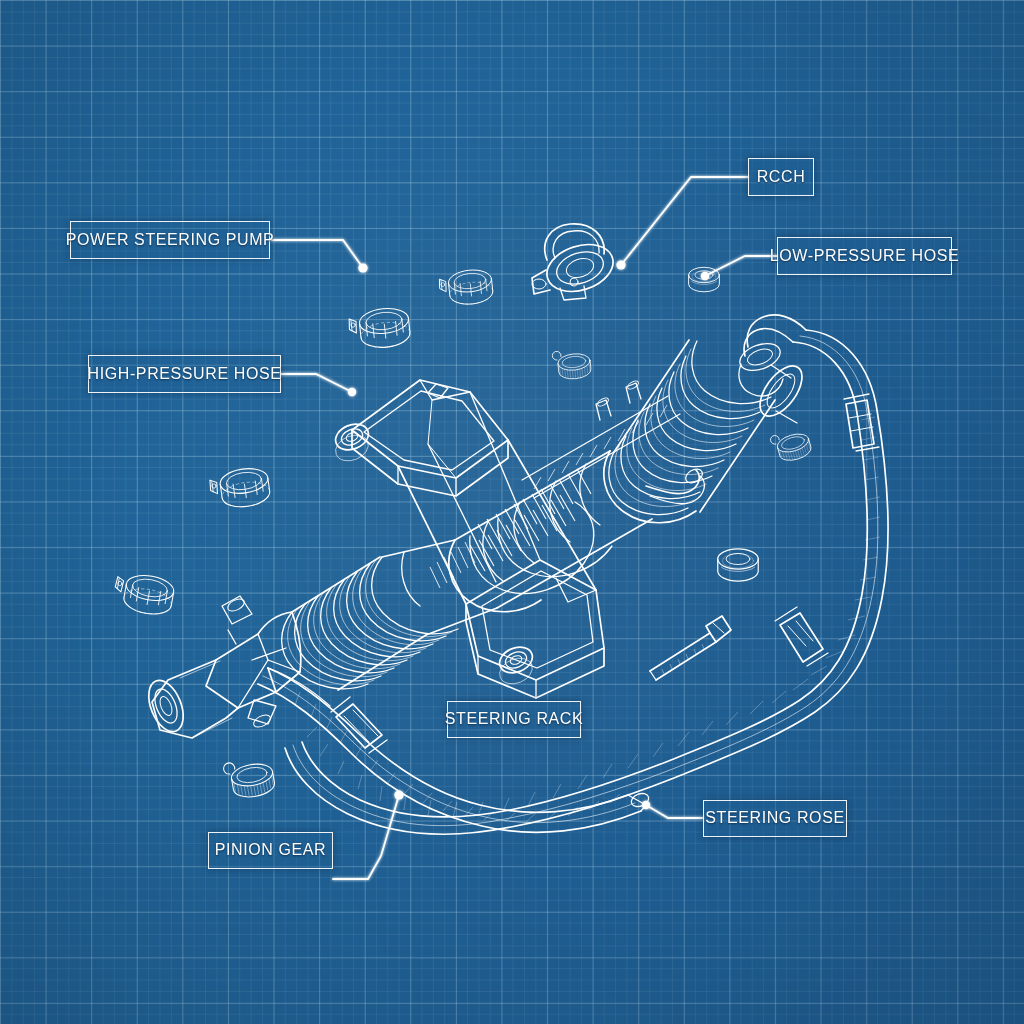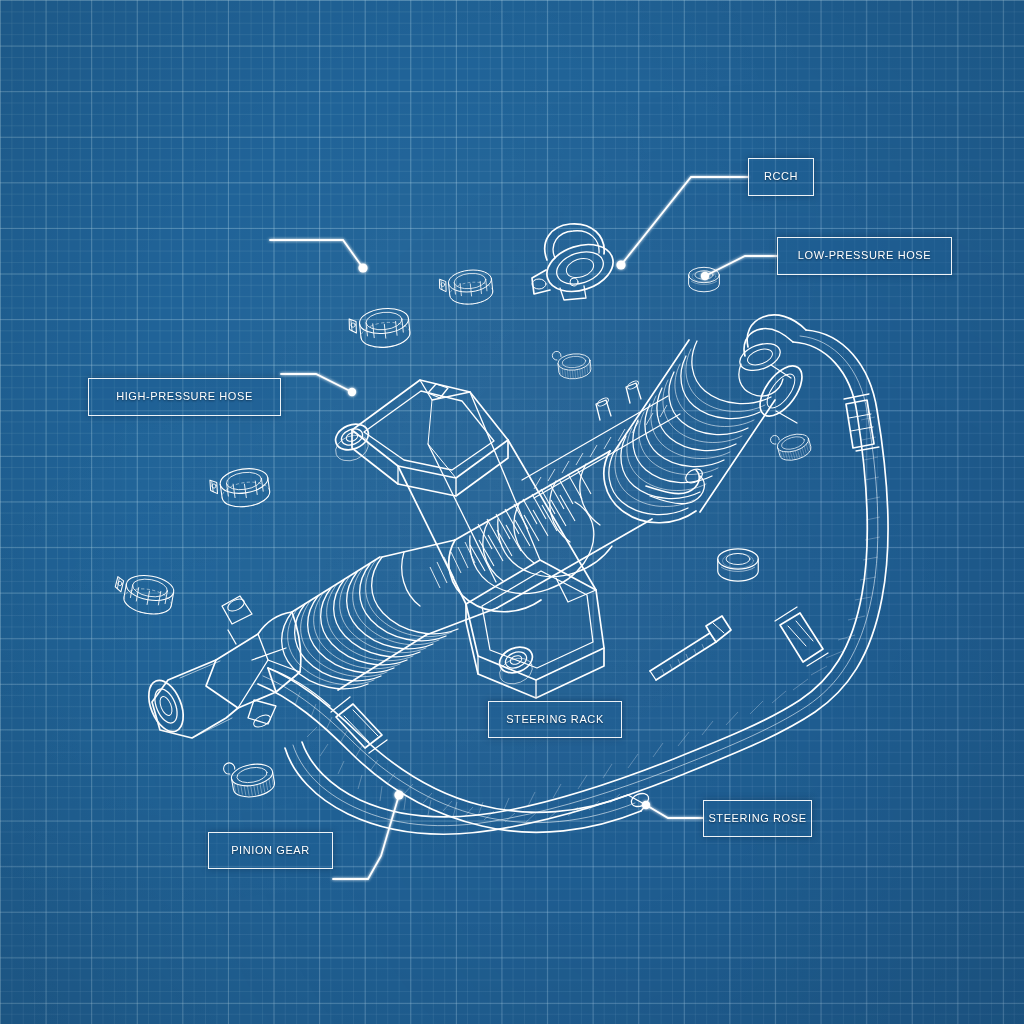--- a/index.html
+++ b/index.html
@@ -47,21 +47,21 @@
   .glow{filter:url(#soft);}
   .leader{fill:none;stroke:#ffffff;stroke-width:1.8;stroke-linecap:round;stroke-linejoin:miter;}
   .dot{fill:#ffffff;}
 
   
   .callout{
     position:absolute;
     border:1.6px solid rgba(255,255,255,0.92);
     background:rgba(31,96,148,0.40);
     color:#ffffff;
-    font-size:11px;
+    font-size:16px;
     letter-spacing:0.6px;
     font-weight:400;
     padding:8px 13px 9px 13px;
     white-space:nowrap;
     line-height:1;
     box-shadow:0 0 7px rgba(10,40,70,0.45);
     text-shadow:0 1px 2px rgba(8,35,60,0.8);
   }
 </style>
 </head>
@@ -492,34 +492,37 @@
     </g>
   </svg>
 
   <div id="grain"></div>
   <div id="vign"></div>
 
   <div class="callout" style="left:748px;top:158px;width:66px;height:38px;box-sizing:border-box;display:flex;align-items:center;justify-content:center;">
     <span>RCCH</span>
   </div>
 
+  <div class="callout" style="left:70px;top:221px;width:200px;height:38px;box-sizing:border-box;display:flex;align-items:center;justify-content:center;">
+    <span>POWER STEERING PUMP</span>
+  </div>
 
   <div class="callout" style="left:777px;top:237px;width:175px;height:38px;box-sizing:border-box;display:flex;align-items:center;justify-content:center;">
     <span>LOW-PRESSURE HOSE</span>
   </div>
 
-  <div class="callout" style="left:88px;top:355px;width:193px;height:38px;box-sizing:border-box;display:flex;align-items:center;justify-content:center;margin-top:23px;">
+  <div class="callout" style="left:88px;top:355px;width:193px;height:38px;box-sizing:border-box;display:flex;align-items:center;justify-content:center;">
     <span>HIGH-PRESSURE HOSE</span>
   </div>
 
-  <div class="callout" style="left:447px;top:701px;width:134px;height:37px;box-sizing:border-box;display:flex;align-items:center;justify-content:center;margin-left:41px;">
+  <div class="callout" style="left:447px;top:701px;width:134px;height:37px;box-sizing:border-box;display:flex;align-items:center;justify-content:center;">
     <span>STEERING RACK</span>
   </div>
 
-  <div class="callout" style="left:703px;top:800px;width:109px;height:37px;box-sizing:border-box;display:flex;align-items:center;justify-content:center;">
+  <div class="callout" style="left:703px;top:800px;width:144px;height:37px;box-sizing:border-box;display:flex;align-items:center;justify-content:center;">
     <span>STEERING ROSE</span>
   </div>
 
   <div class="callout" style="left:208px;top:832px;width:125px;height:37px;box-sizing:border-box;display:flex;align-items:center;justify-content:center;">
     <span>PINION GEAR</span>
   </div>
 
 </div>
 
 </body></html>

